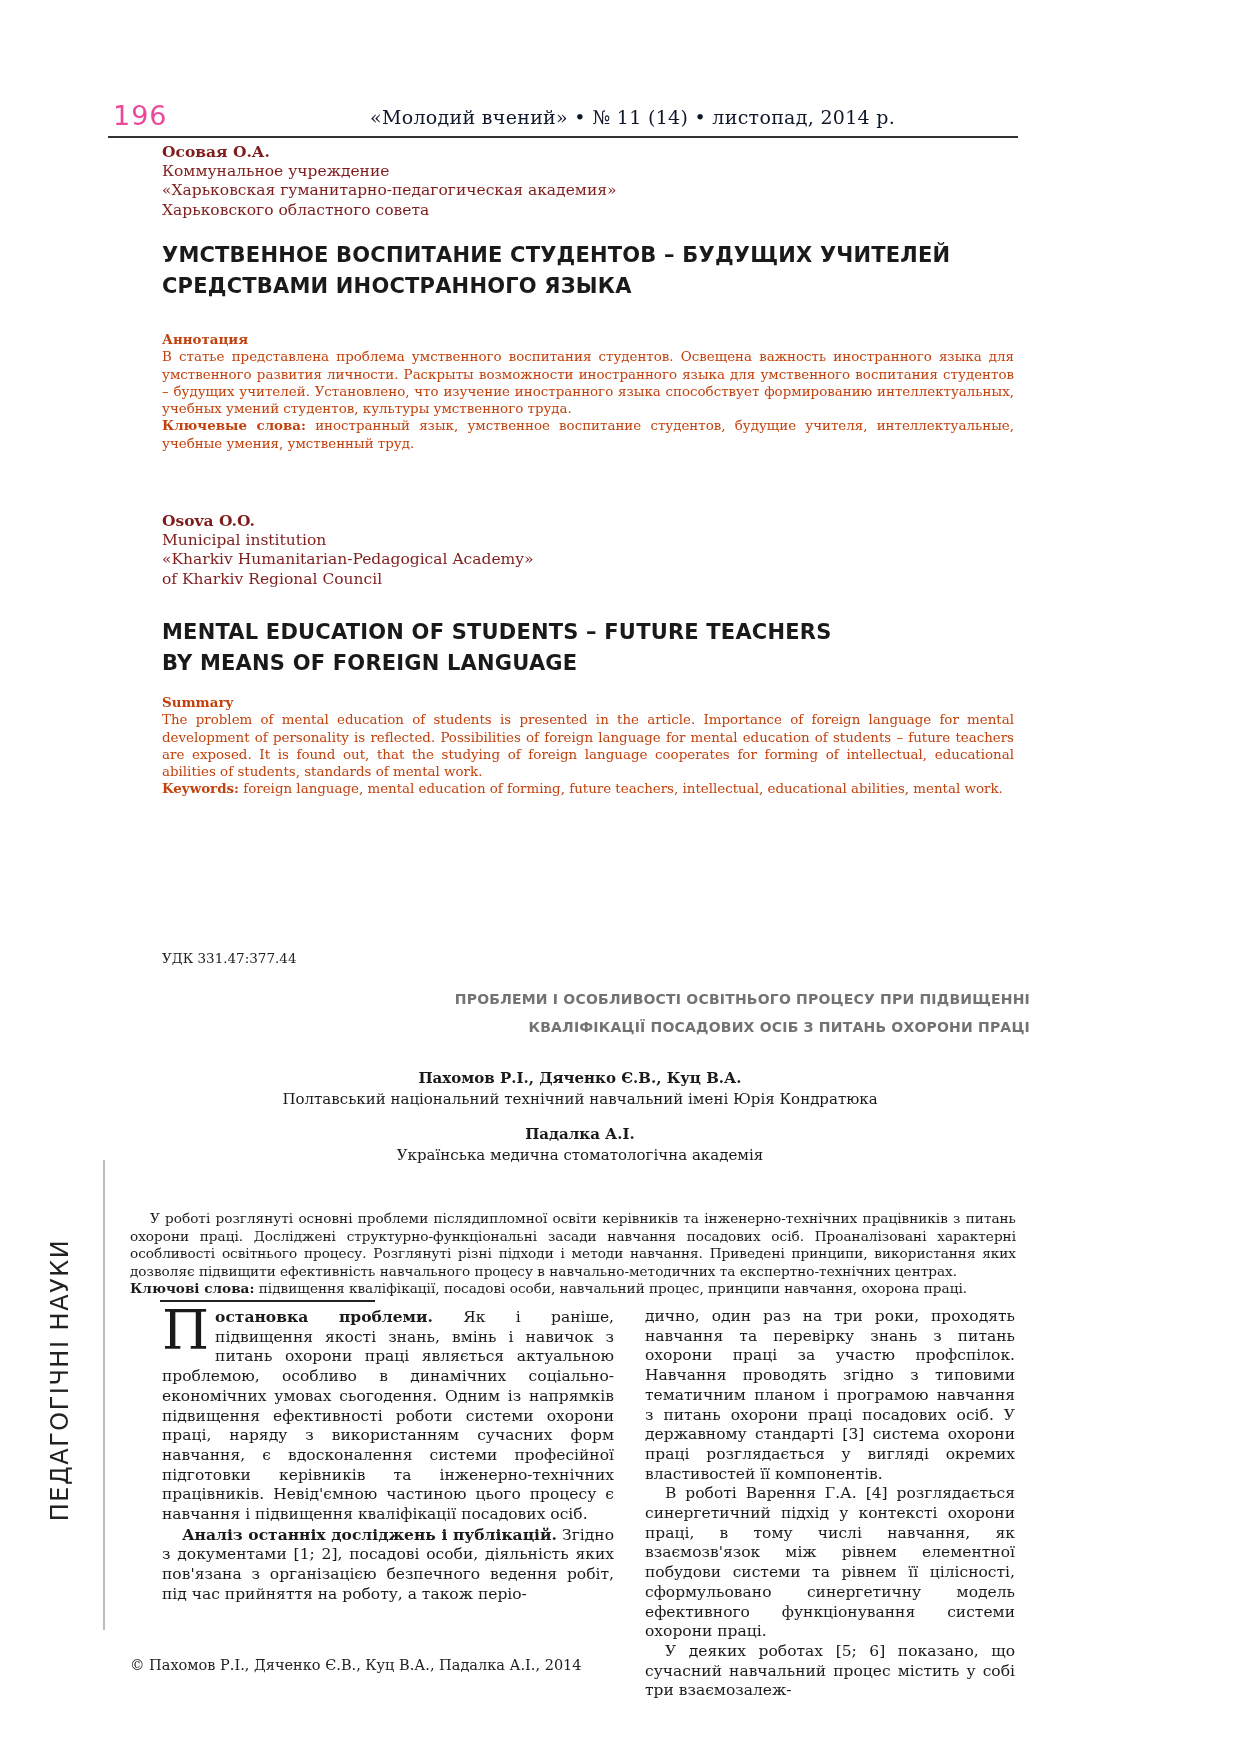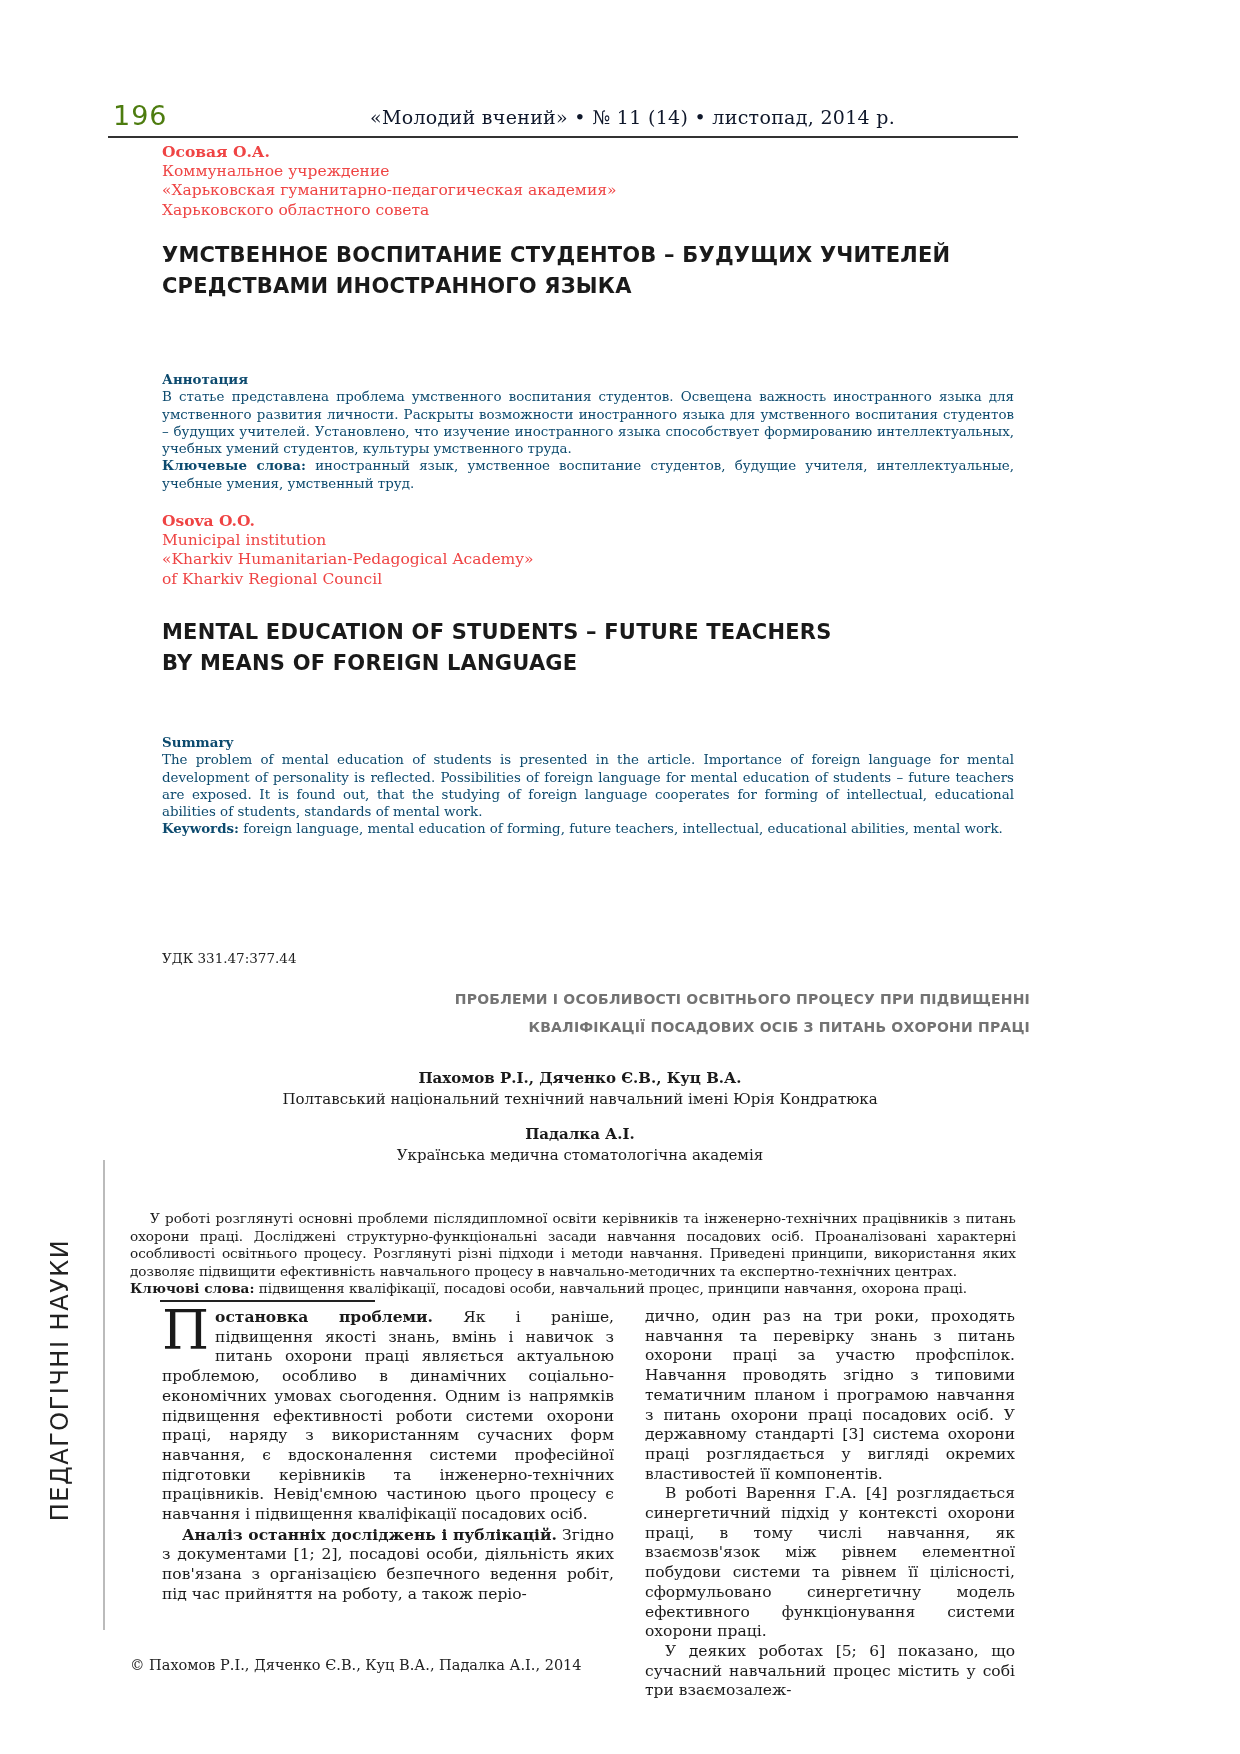--- a/index.html
+++ b/index.html
@@ -6,29 +6,29 @@
   html, body { width: 1240px; height: 1754px; background: #ffffff; }
   body {
     position: relative;
     font-family: "DejaVu Serif", serif;
     color: #1a1a1a;
     overflow: hidden;
   }
   .abs { position: absolute; }
 
   
-  .page-num { left: 113px; top: 100px; font-family: "DejaVu Sans", sans-serif; font-size: 27px; font-weight: 400; letter-spacing: 1px; color: #4d7c0f; }
+  .page-num { left: 113px; top: 100px; font-family: "DejaVu Sans", sans-serif; font-size: 27px; font-weight: 400; letter-spacing: 1px; color: #ec4899; }
   .running-head { left: 370px; top: 106px; font-size: 19px; color: #0f172a; letter-spacing: 0.3px; }
   .header-rule { left: 108px; top: 136px; width: 910px; height: 1.5px; background: #333; }
 
   
-  .affil { font-size: 15.5px; line-height: 19.5px; color: #ef4444; }
+  .affil { font-size: 15.5px; line-height: 19.5px; color: #7f1d1d; }
   .affil .author { font-weight: bold; }
   .title-big { font-family: "DejaVu Sans", sans-serif; font-weight: bold; font-size: 21px; line-height: 31px; letter-spacing: 0.2px; color: #1a1a1a; }
-  .abstract { font-size: 13.4px; line-height: 17.3px; text-align: justify; color: #0c4a6e; margin-top: 40px; }
+  .abstract { font-size: 13.4px; line-height: 17.3px; text-align: justify; color: #c2410c; }
   .abstract .label { font-weight: bold; display: block; }
   .abstract .kw-label { font-weight: bold; }
 
   .udk { left: 162px; top: 950px; font-size: 13.5px; color: #222; }
   .title2 { left: 130px; top: 985px; width: 900px; text-align: right; font-family: "DejaVu Sans", sans-serif; font-weight: bold; font-size: 14px; line-height: 28px; color: #737373; letter-spacing: 0.2px; }
   .authors { left: 130px; top: 1068px; width: 900px; text-align: center; font-size: 15px; line-height: 21px; }
   .authors .bold { font-weight: bold; }
 
   .vertical-rule { left: 103px; top: 1160px; width: 1.5px; height: 470px; background: #bbb; }
   .side-label {

